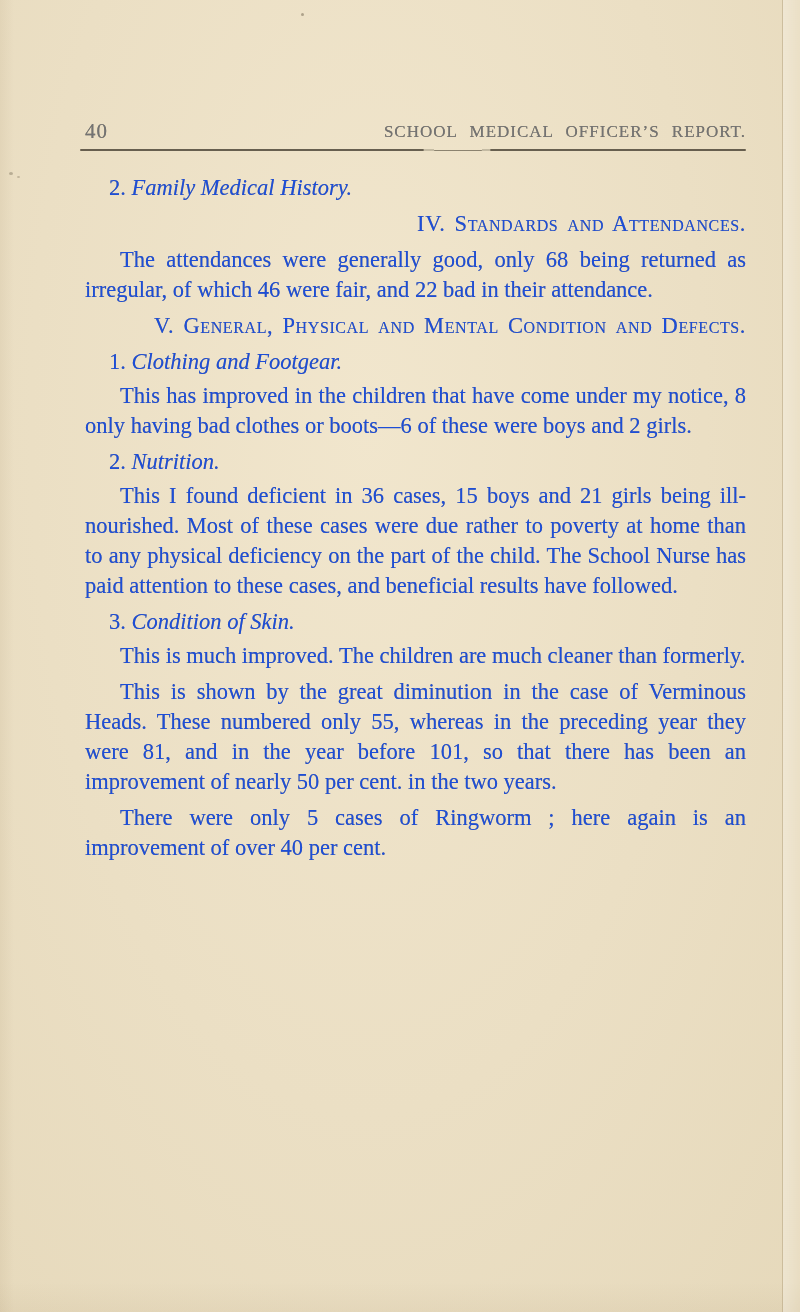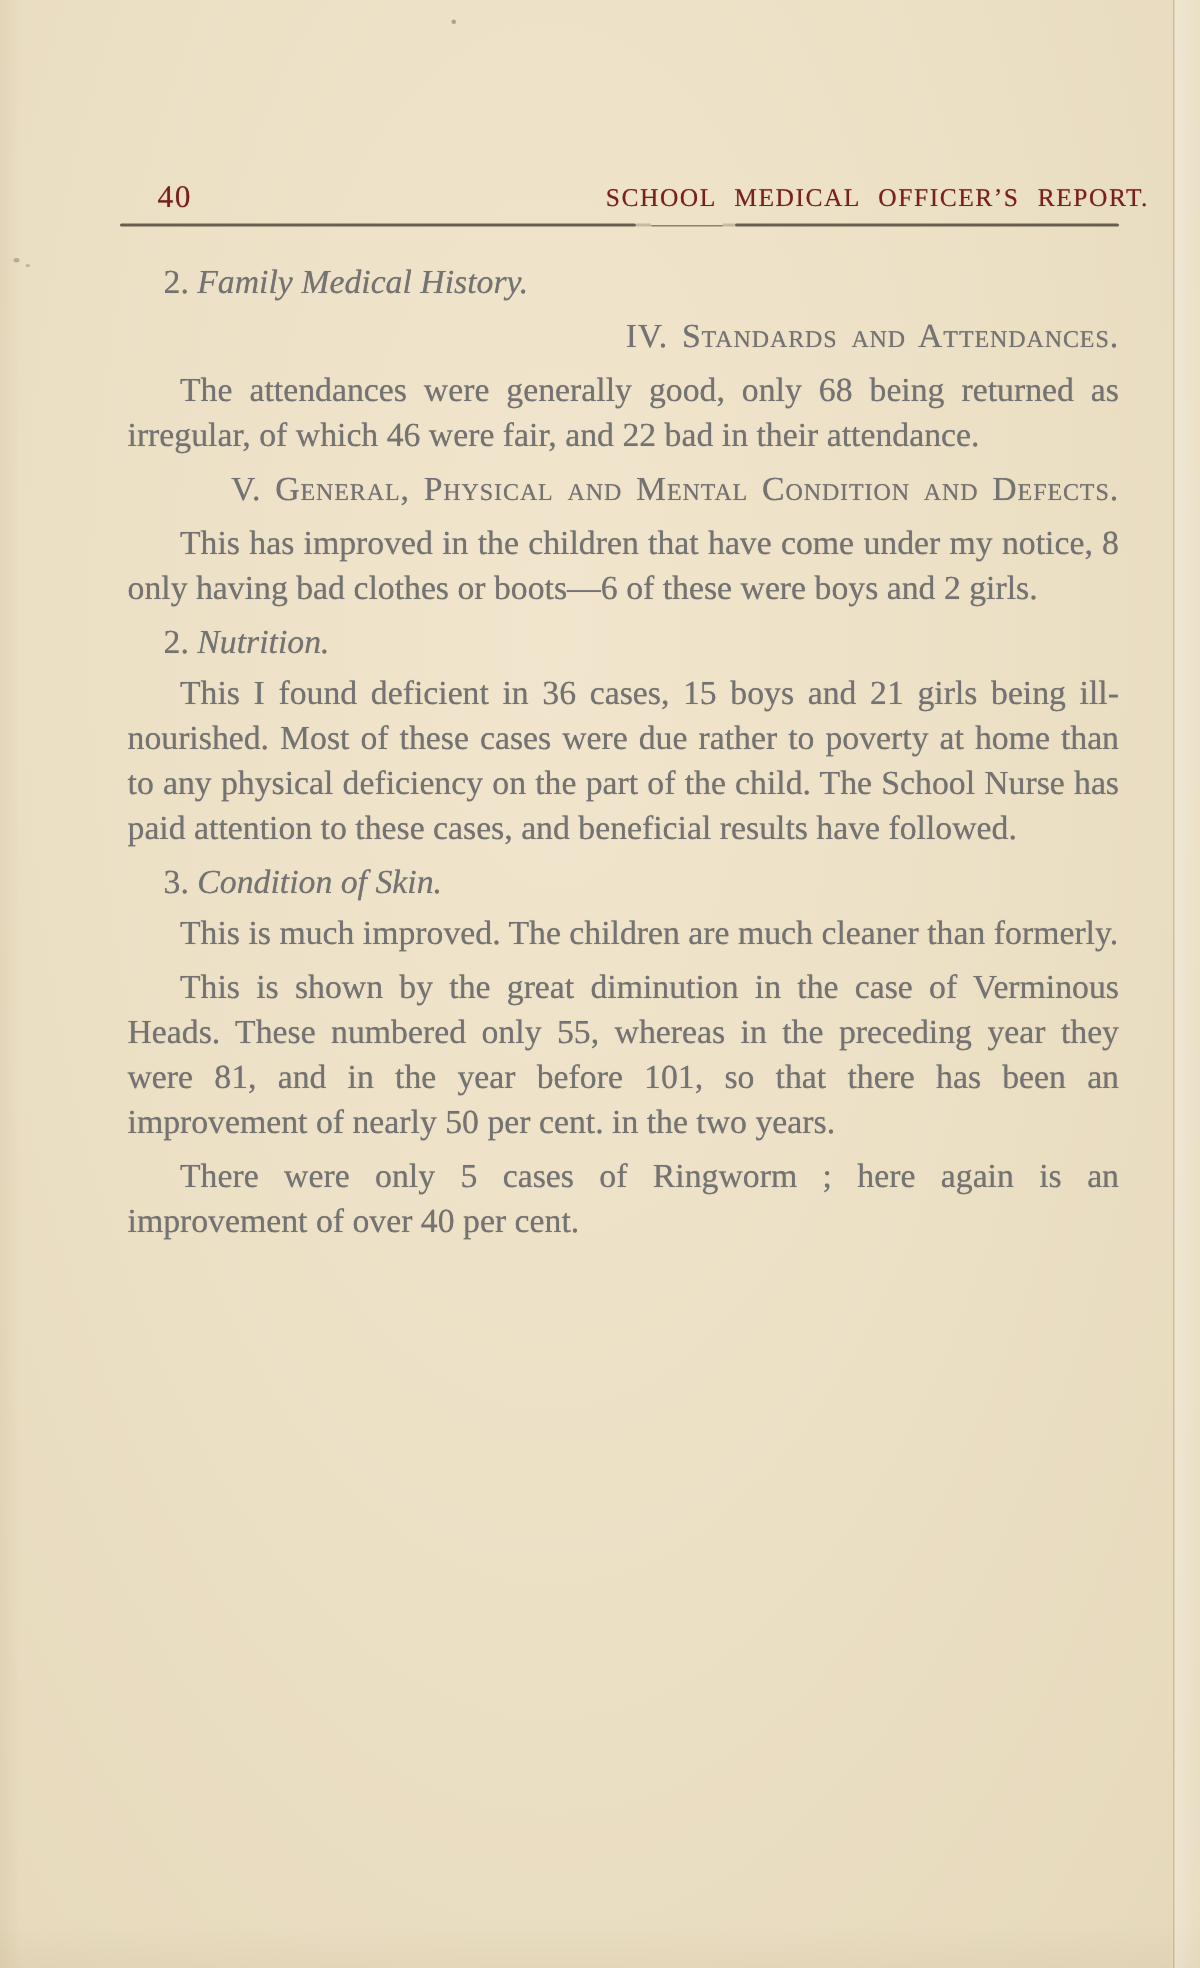--- a/index.html
+++ b/index.html
@@ -116,38 +116,39 @@
 </style>
 </head>
 <body>
 
 <div class="paper"></div>
 <div class="page-edge"></div>
 <div class="speck s1"></div>
 <div class="speck s2"></div>
 <div class="speck s3"></div>
 
-<div class="running-head" style="color: #7f1d1d; margin-left: 20px;">
+<div class="running-head" style="color: #737373;">
   <span class="folio">40</span>
   <span class="head-title">SCHOOL MEDICAL OFFICER’S REPORT.</span>
 </div>
 
 <div class="head-rule">
   <span class="seg a"></span>
   <span class="g a"></span>
   <span class="seg b"></span>
   <span class="g b"></span>
   <span class="seg c"></span>
 </div>
 
-<div class="content" style="color: #737373;">
+<div class="content" style="color: #1d4ed8;">
     <div class="sub-heading"><span class="h-num">2.</span> <span class="h-title">Family Medical History.</span></div>
     <div class="section-heading"><span class="h-num">IV.</span> <span class="h-title">Standards and Attendances.</span></div>
     <p class="para">The attendances were generally good, only 68 being returned as irregular, of which 46 were fair, and 22 bad in their attendance.</p>
     <div class="section-heading"><span class="h-num">V.</span> <span class="h-title">General, Physical and Mental Condition and Defects.</span></div>
+    <div class="sub-heading"><span class="h-num">1.</span> <span class="h-title">Clothing and Footgear.</span></div>
     <p class="para">This has improved in the children that have come under my notice, 8 only having bad clothes or boots—6 of these were boys and 2 girls.</p>
     <div class="sub-heading"><span class="h-num">2.</span> <span class="h-title">Nutrition.</span></div>
     <p class="para">This I found deficient in 36 cases, 15 boys and 21 girls being ill-nourished. Most of these cases were due rather to poverty at home than to any physical deficiency on the part of the child. The School Nurse has paid attention to these cases, and beneficial results have followed.</p>
     <div class="sub-heading"><span class="h-num">3.</span> <span class="h-title">Condition of Skin.</span></div>
     <p class="para">This is much improved. The children are much cleaner than formerly.</p>
     <p class="para">This is shown by the great diminution in the case of Verminous Heads. These numbered only 55, whereas in the preceding year they were 81, and in the year before 101, so that there has been an improvement of nearly 50 per cent. in the two years.</p>
     <p class="para">There were only 5 cases of Ringworm ; here again is an improvement of over 40 per cent.</p>
   </div>
 
 </body></html>

